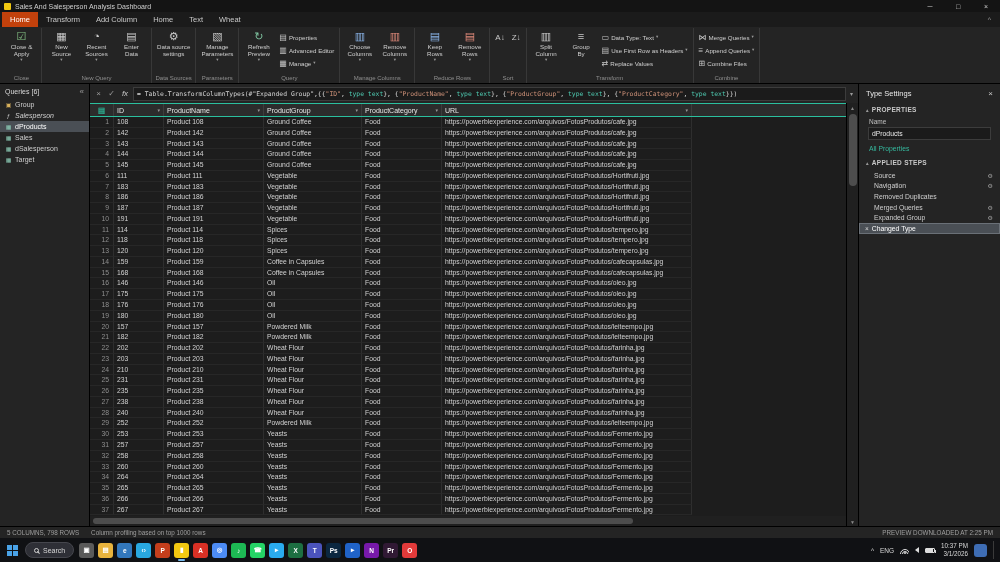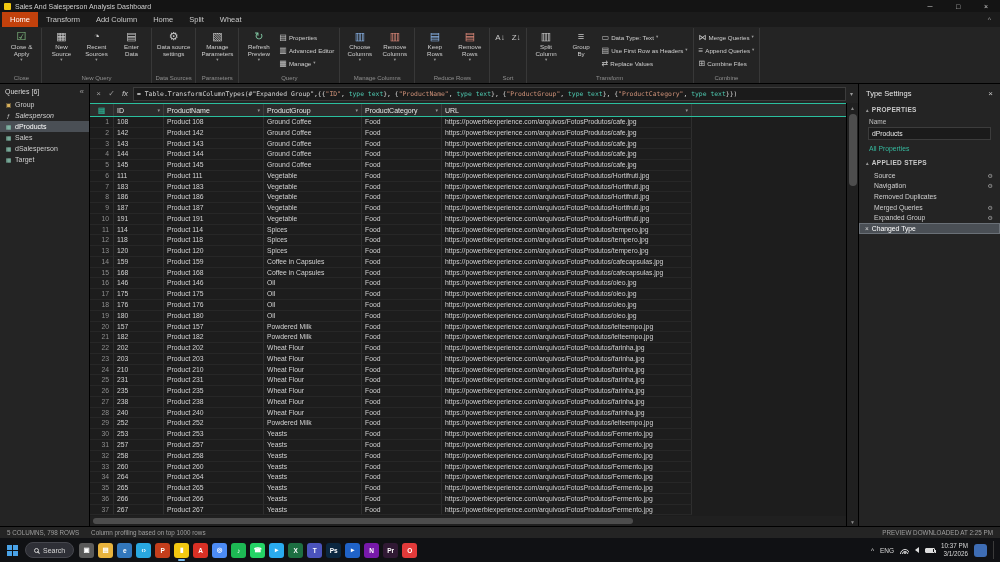--- a/index.html
+++ b/index.html
@@ -155,21 +155,21 @@
       <span>×</span>
     </div>
   </div>
 
   <div class="menubar">
     <div style="display:flex">
         <div class="menutab active">Home</div>
         <div class="menutab">Transform</div>
         <div class="menutab">Add Column</div>
         <div class="menutab">Home</div>
-        <div class="menutab">Split</div>
+        <div class="menutab">Text</div>
         <div class="menutab">Wheat</div>
       </div>
     <span class="ribbon-collapse">^</span>
   </div>
 
   <div class="ribbon">
     <div style="display:flex">
         <div class="rgroup">
           <div class="rgroup-content">
             <div class="rbtn-large">

